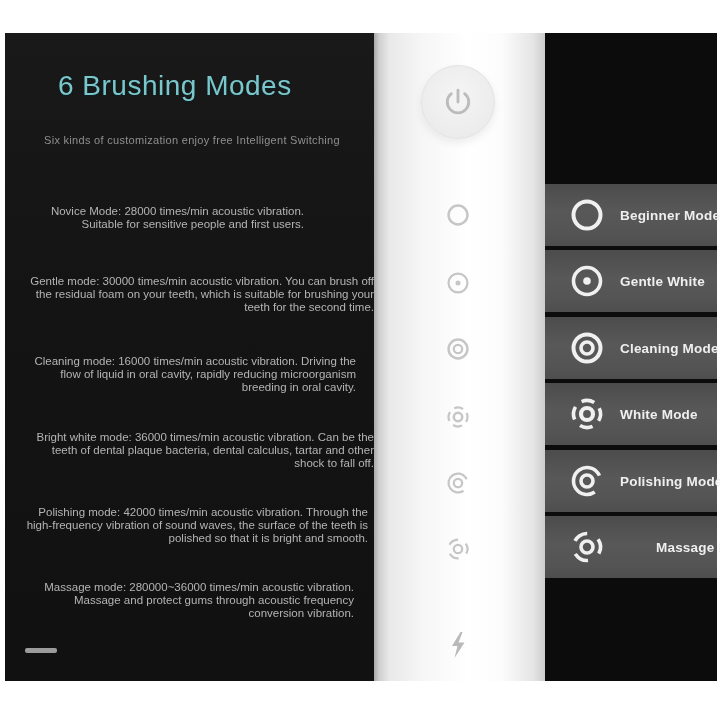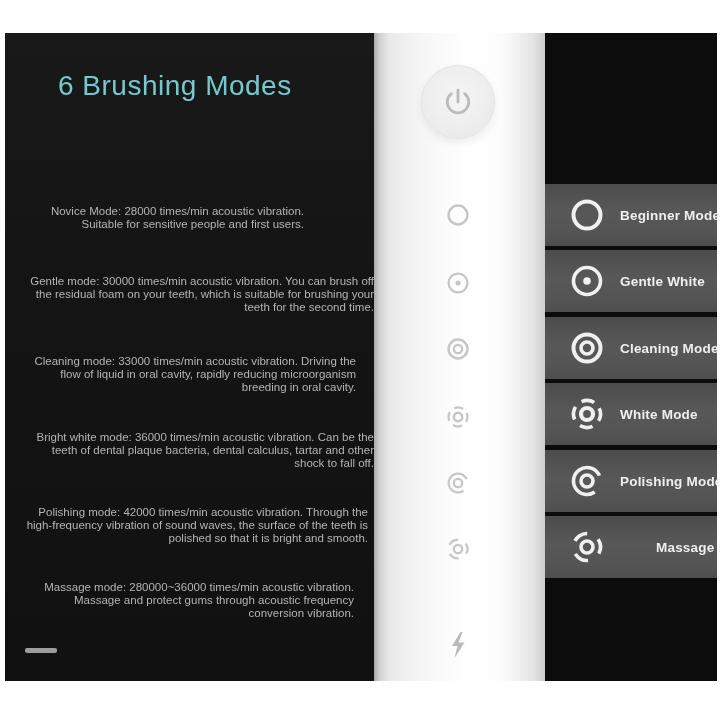--- a/index.html
+++ b/index.html
@@ -82,24 +82,25 @@
 </style>
 </head>
 <body>
 
 <div class="stage">
 
   <div class="panel-left"></div>
   <div class="panel-right"></div>
 
   <div class="title">6 Brushing Modes</div>
+  <div class="subtitle">Six kinds of customization enjoy free Intelligent Switching</div>
 
   <div class="mode-desc d0">Novice Mode: 28000 times/min acoustic vibration. Suitable for sensitive people and first users.</div>
   <div class="mode-desc d1">Gentle mode: 30000 times/min acoustic vibration. You can brush off the residual foam on your teeth, which is suitable for brushing your teeth for the second time.</div>
-  <div class="mode-desc d2">Cleaning mode: 33000 times/min acoustic vibration. Driving the flow of liquid in oral cavity, rapidly reducing microorganism breeding in oral cavity.</div>
+  <div class="mode-desc d2">Cleaning mode: 16000 times/min acoustic vibration. Driving the flow of liquid in oral cavity, rapidly reducing microorganism breeding in oral cavity.</div>
   <div class="mode-desc d3">Bright white mode: 36000 times/min acoustic vibration. Can be the teeth of dental plaque bacteria, dental calculus, tartar and other shock to fall off.</div>
   <div class="mode-desc d4">Polishing mode: 42000 times/min acoustic vibration. Through the high-frequency vibration of sound waves, the surface of the teeth is polished so that it is bright and smooth.</div>
   <div class="mode-desc d5">Massage mode: 280000~36000 times/min acoustic vibration. Massage and protect gums through acoustic frequency conversion vibration.</div>
 
   <div class="page-dash"></div>
 
   <div class="handle">
 
     <div class="power-button">
       <svg width="38" height="38" viewBox="0 0 40 40">

